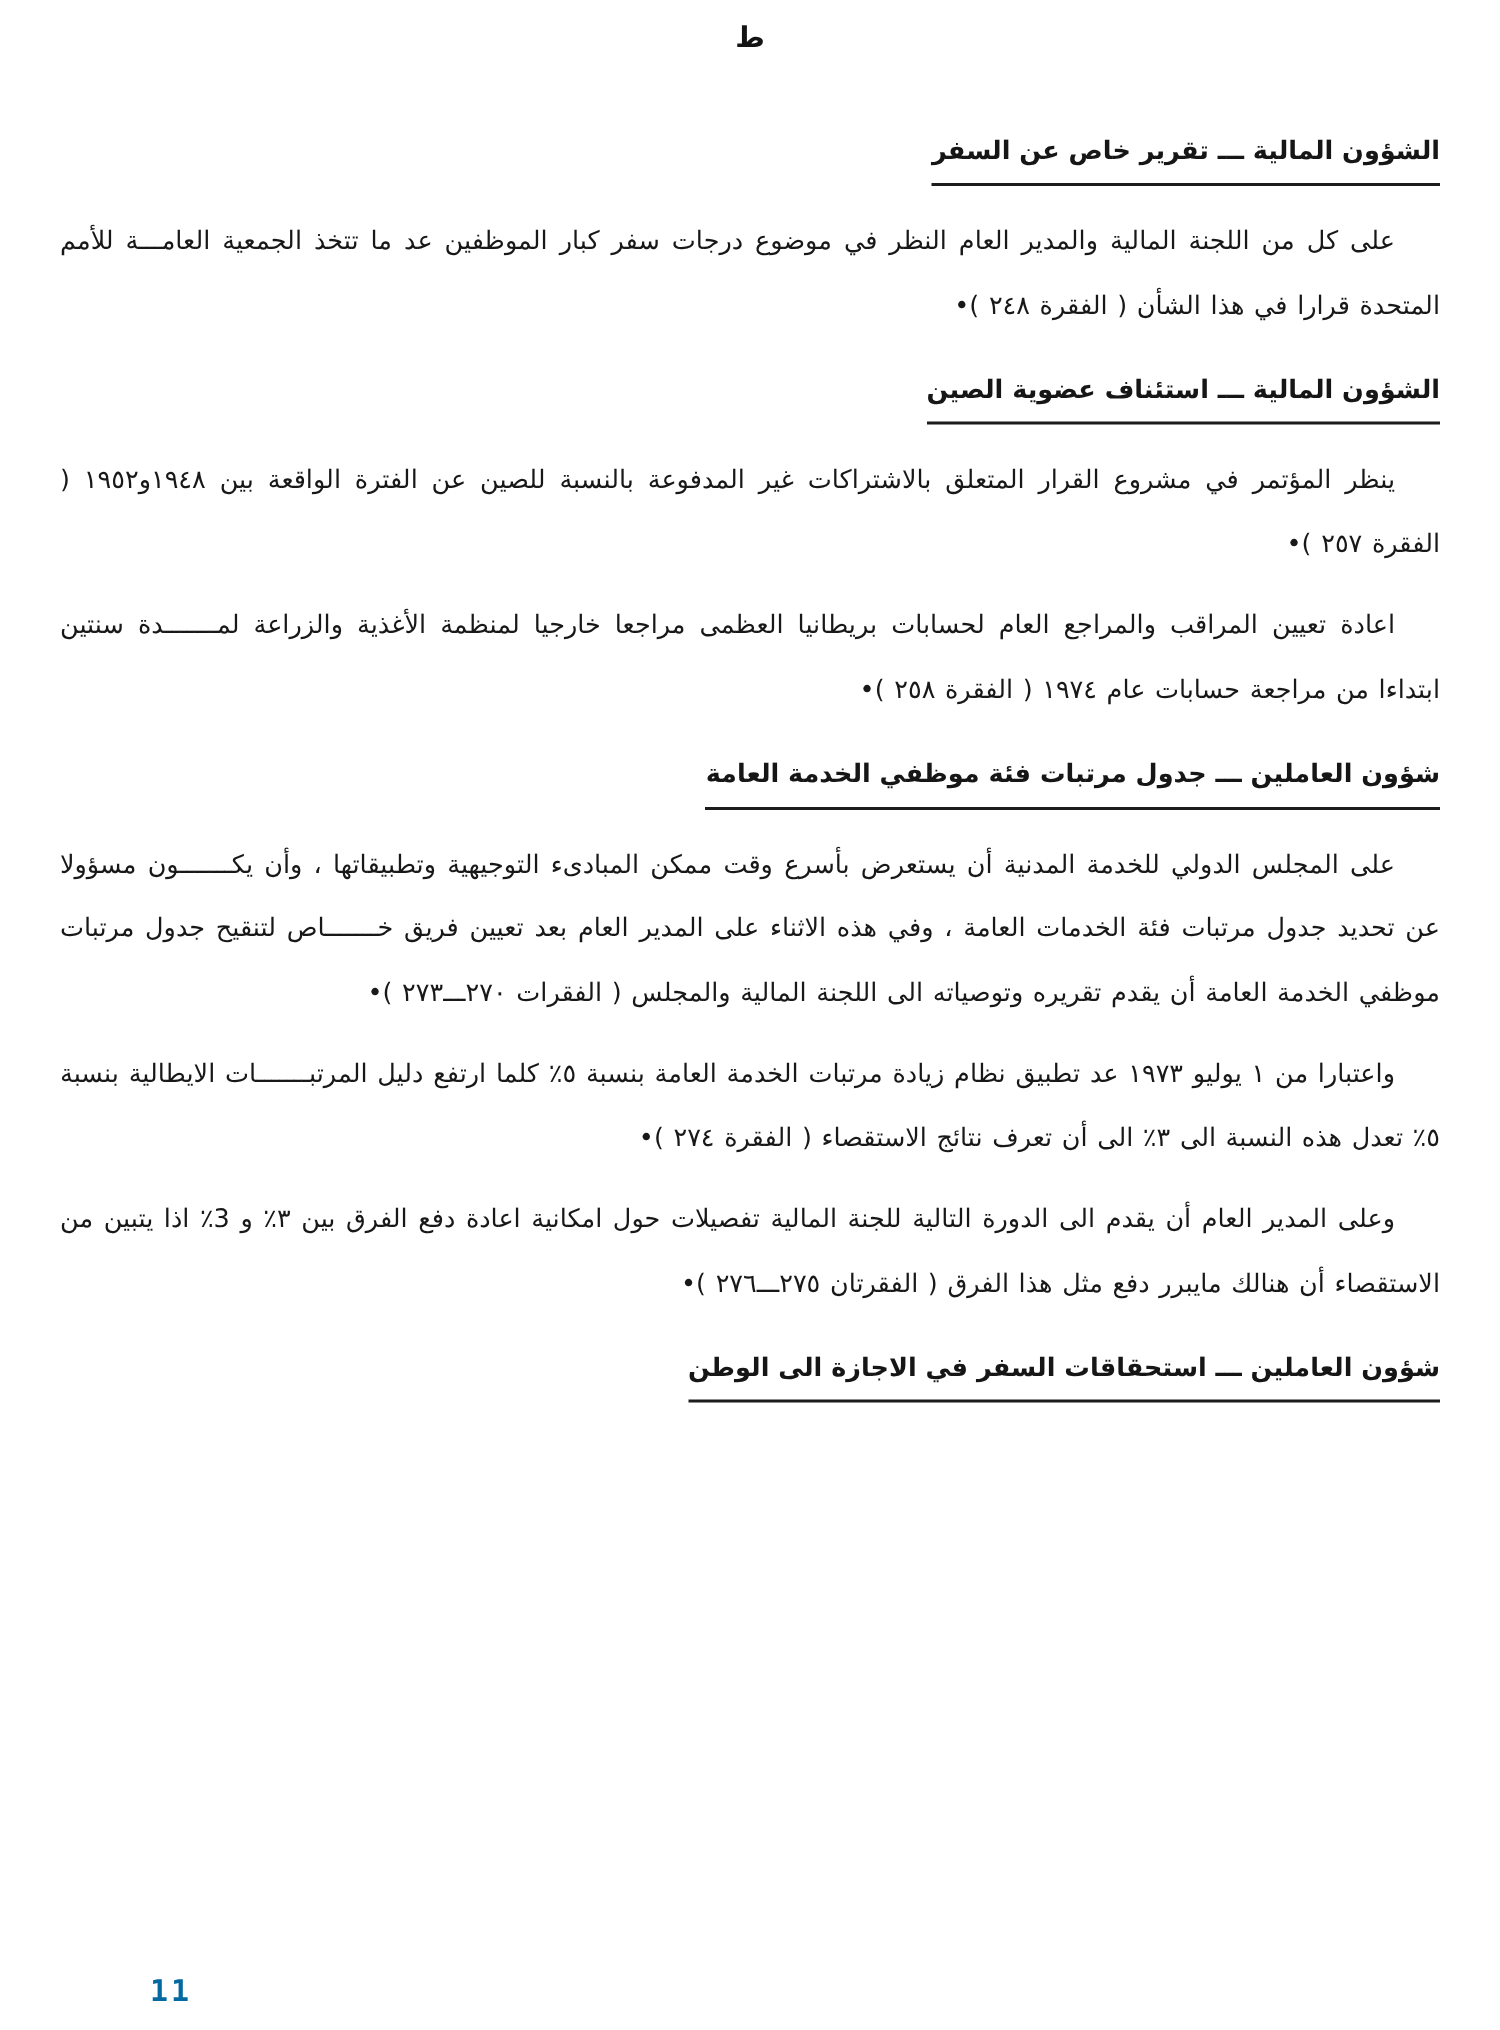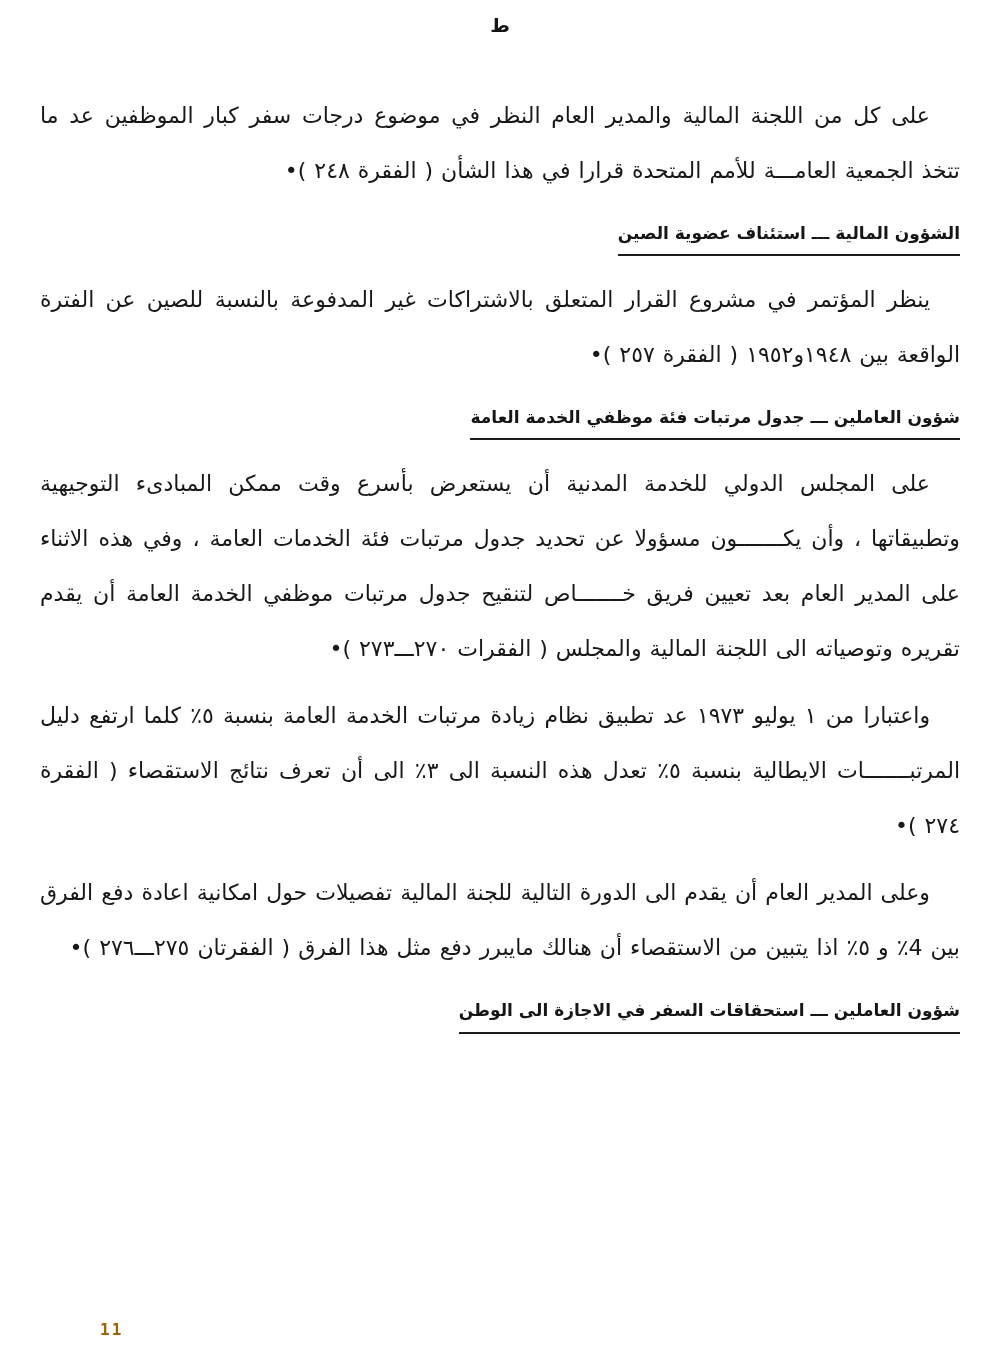--- a/index.html
+++ b/index.html
@@ -33,67 +33,69 @@
     font-weight: bold;
     line-height: 1.6;
   }
   .sec-heading .hd-text {
     display: inline-block;
     border-bottom: 2.5px solid #1c1c1c;
     padding-bottom: 7px;
   }
   .para {
     margin: 0 0 12px 0;
-    font-size: 22px;
+    font-size: 17px;
     line-height: 2.5;
     text-align: justify;
     text-align-last: right;
     text-indent: 30px;
     color: #181818;
     word-spacing: 1px;
   }
   .page-number {
     position: absolute;
     bottom: 14px;
     left: 100px;
     font-family: "DejaVu Sans Mono", monospace;
-    font-size: 16px;
+    font-size: 20px;
     font-weight: bold;
     letter-spacing: 2px;
-    color: #a16207;
+    color: #0369a1;
     direction: ltr;
   }
 </style>
 </head>
 <body>
 
 <div class="page">
 
   <div class="top-letter">ط</div>
 
   <div class="section">
+    <h2 class="sec-heading"><span class="hd-text">الشؤون المالية ـــ تقرير خاص عن السفر</span></h2>
     <p class="para">على كل من اللجنة المالية والمدير العام النظر في موضوع درجات سفر كبار الموظفين عد ما تتخذ الجمعية العامـــة للأمم المتحدة قرارا في هذا الشأن ( الفقرة ٢٤٨ )•</p>
   </div>
 
   <div class="section">
     <h2 class="sec-heading"><span class="hd-text">الشؤون المالية ـــ استئناف عضوية الصين</span></h2>
     <p class="para">ينظر المؤتمر في مشروع القرار المتعلق بالاشتراكات غير المدفوعة بالنسبة للصين عن الفترة الواقعة بين ١٩٤٨و١٩٥٢ ( الفقرة ٢٥٧ )•</p>
   </div>
 
   <div class="section">
+    <p class="para">اعادة تعيين المراقب والمراجع العام لحسابات بريطانيا العظمى مراجعا خارجيا لمنظمة الأغذية والزراعة لمـــــــدة سنتين ابتداءا من مراجعة حسابات عام ١٩٧٤ ( الفقرة ٢٥٨ )•</p>
   </div>
 
   <div class="section">
   </div>
 
   <div class="section">
     <h2 class="sec-heading"><span class="hd-text">شؤون العاملين ـــ جدول مرتبات فئة موظفي الخدمة العامة</span></h2>
     <p class="para">على المجلس الدولي للخدمة المدنية أن يستعرض بأسرع وقت ممكن المبادىء التوجيهية وتطبيقاتها ، وأن يكـــــــون مسؤولا عن تحديد جدول مرتبات فئة الخدمات العامة ، وفي هذه الاثناء على المدير العام بعد تعيين فريق خـــــــاص لتنقيح جدول مرتبات موظفي الخدمة العامة أن يقدم تقريره وتوصياته الى اللجنة المالية والمجلس ( الفقرات ٢٧٠ـــ٢٧٣ )•</p>
     <p class="para">واعتبارا من ١ يوليو ١٩٧٣ عد تطبيق نظام زيادة مرتبات الخدمة العامة بنسبة ٥٪ كلما ارتفع دليل المرتبـــــــات الايطالية بنسبة ٥٪ تعدل هذه النسبة الى ٣٪ الى أن تعرف نتائج الاستقصاء ( الفقرة ٢٧٤ )•</p>
-    <p class="para">وعلى المدير العام أن يقدم الى الدورة التالية للجنة المالية تفصيلات حول امكانية اعادة دفع الفرق بين 4٪ و ٥٪ اذا يتبين من الاستقصاء أن هنالك مايبرر دفع مثل هذا الفرق ( الفقرتان ٢٧٥ـــ٢٧٦ )•</p>
+    <p class="para">وعلى المدير العام أن يقدم الى الدورة التالية للجنة المالية تفصيلات حول امكانية اعادة دفع الفرق بين ٣٪ و 3٪ اذا يتبين من الاستقصاء أن هنالك مايبرر دفع مثل هذا الفرق ( الفقرتان ٢٧٥ـــ٢٧٦ )•</p>
   </div>
 
 
   <div class="section">
     <h2 class="sec-heading"><span class="hd-text">شؤون العاملين ـــ استحقاقات السفر في الاجازة الى الوطن</span></h2>
 
   </div>
 
   <div class="page-number">11</div>
 

